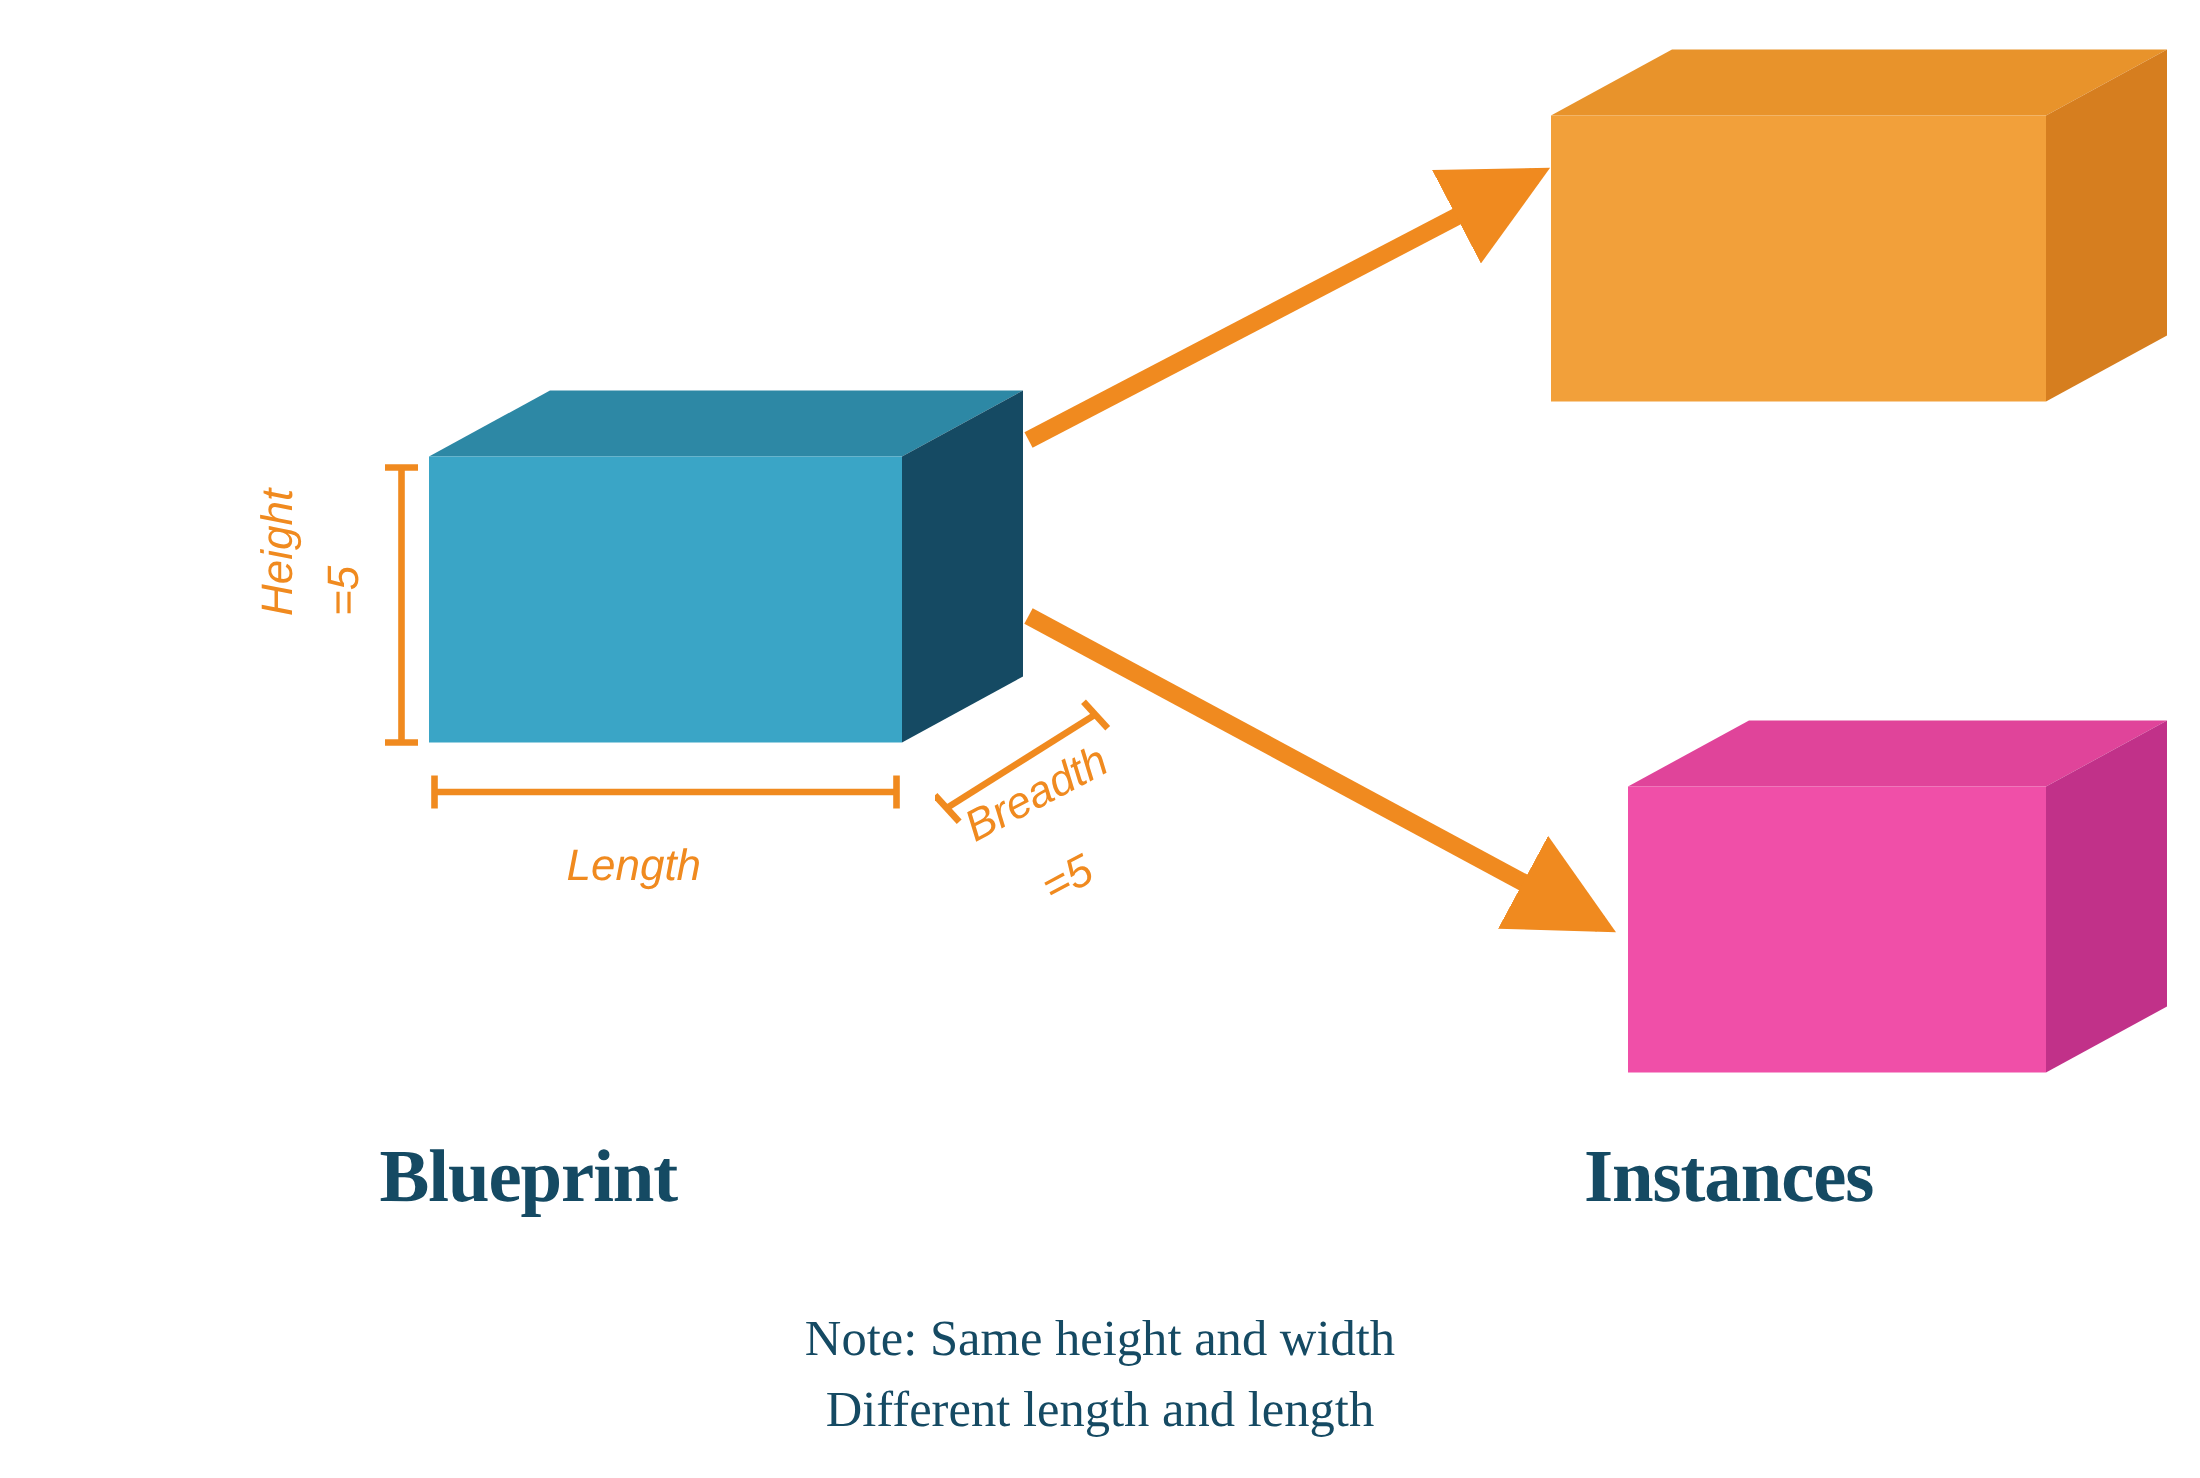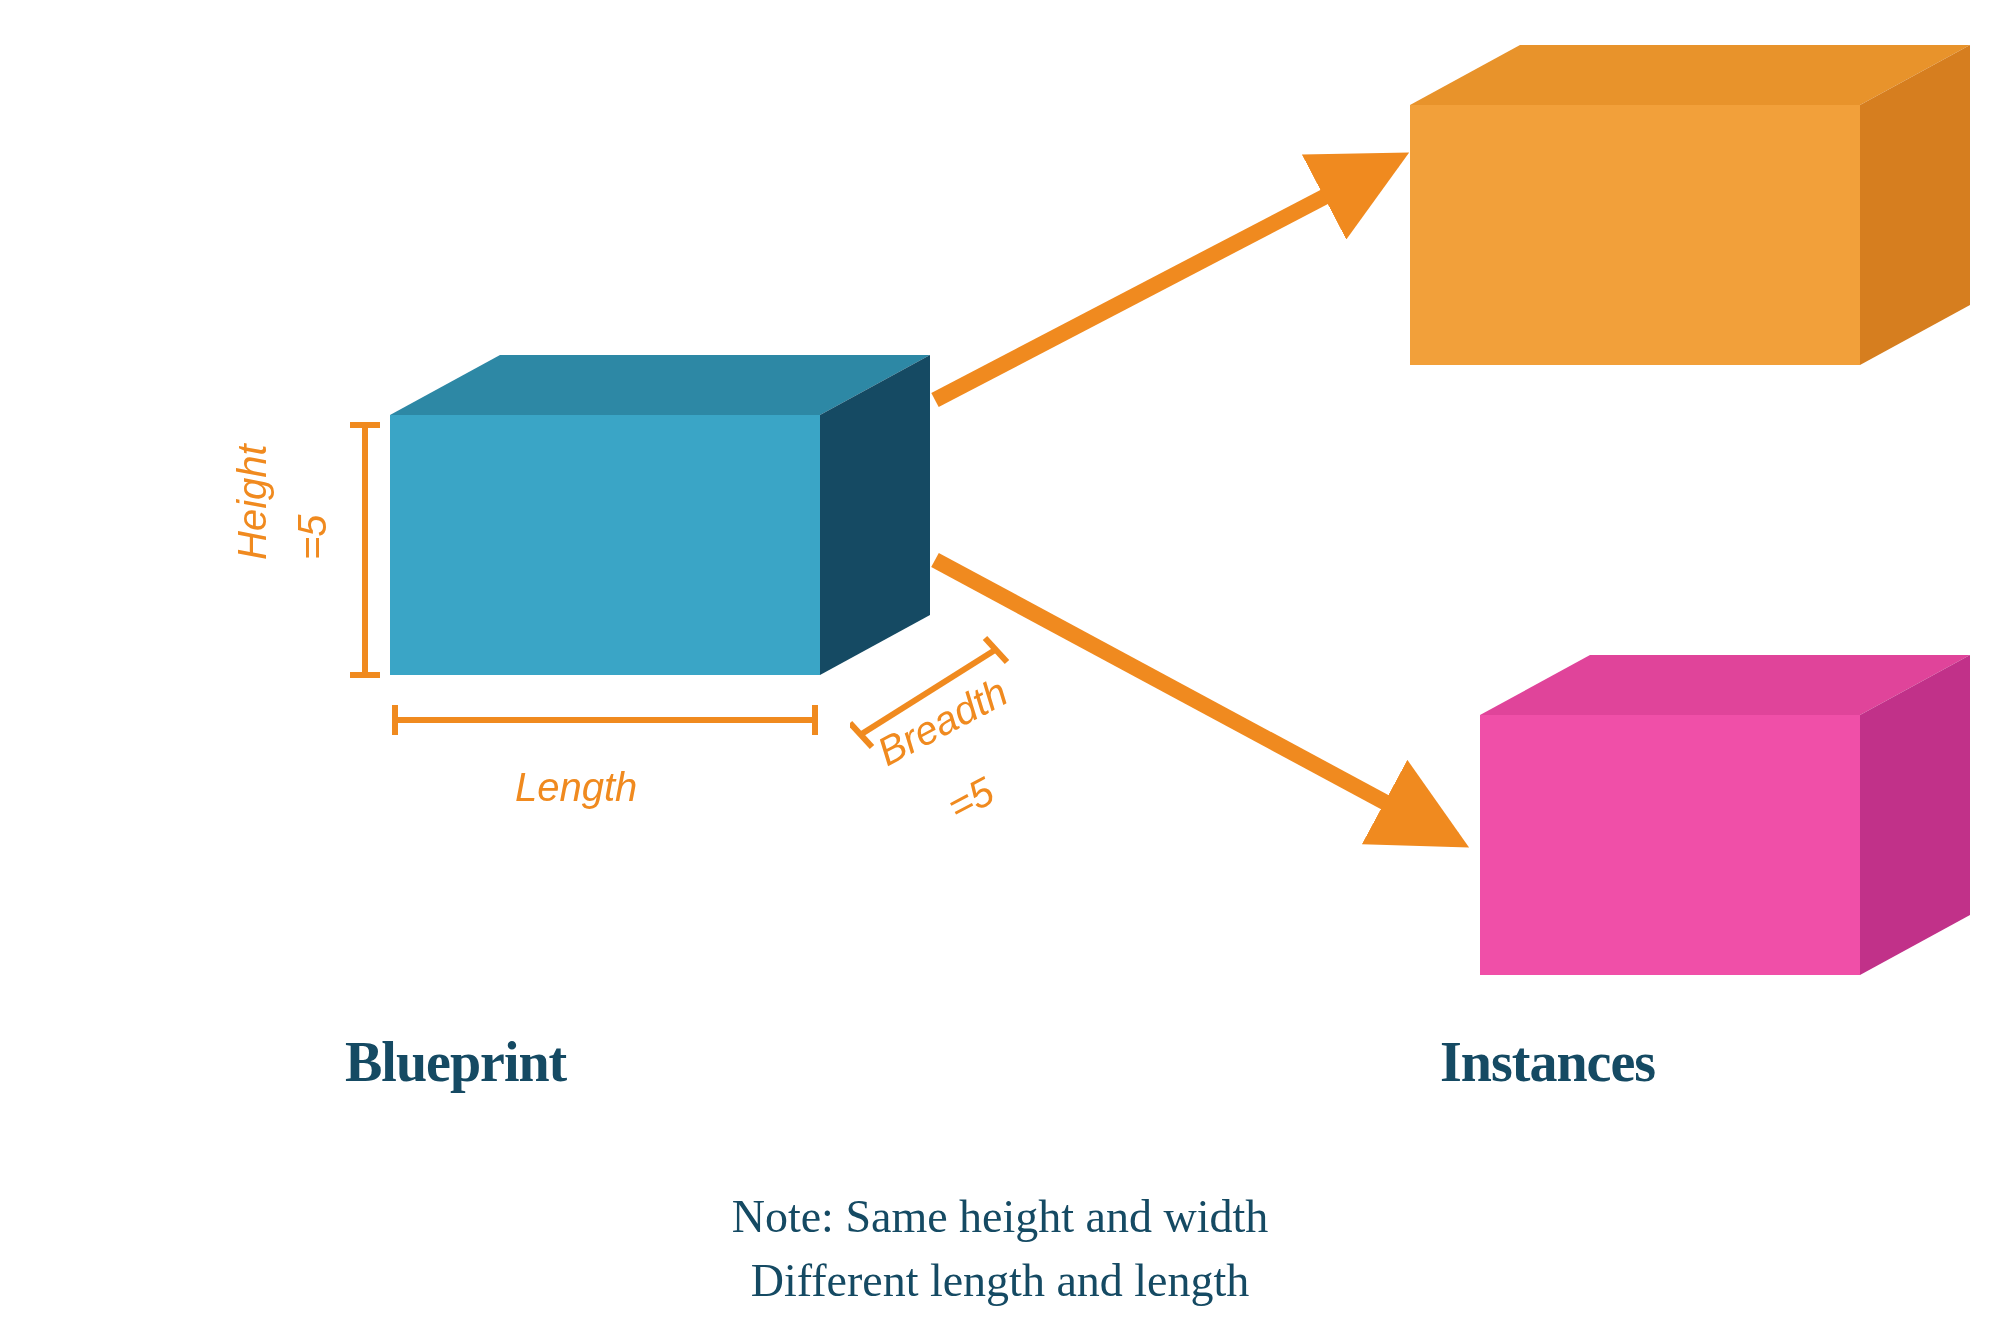--- a/index.html
+++ b/index.html
@@ -27,21 +27,21 @@
       color: #f08a1f;
       position: absolute;
       font-size: 40px;
       font-style: italic;
     }
     .heading {
       font-family: Georgia, 'Times New Roman', serif;
       font-weight: 900;
       color: #154a63;
       position: absolute;
-      font-size: 56px;
+      font-size: 68px;
       letter-spacing: -1px;
     }
     .note {
       font-family: Georgia, 'Times New Roman', serif;
       color: #154a63;
       position: absolute;
       font-size: 46px;
       text-align: center;
       width: 100%;
       line-height: 1.4;

